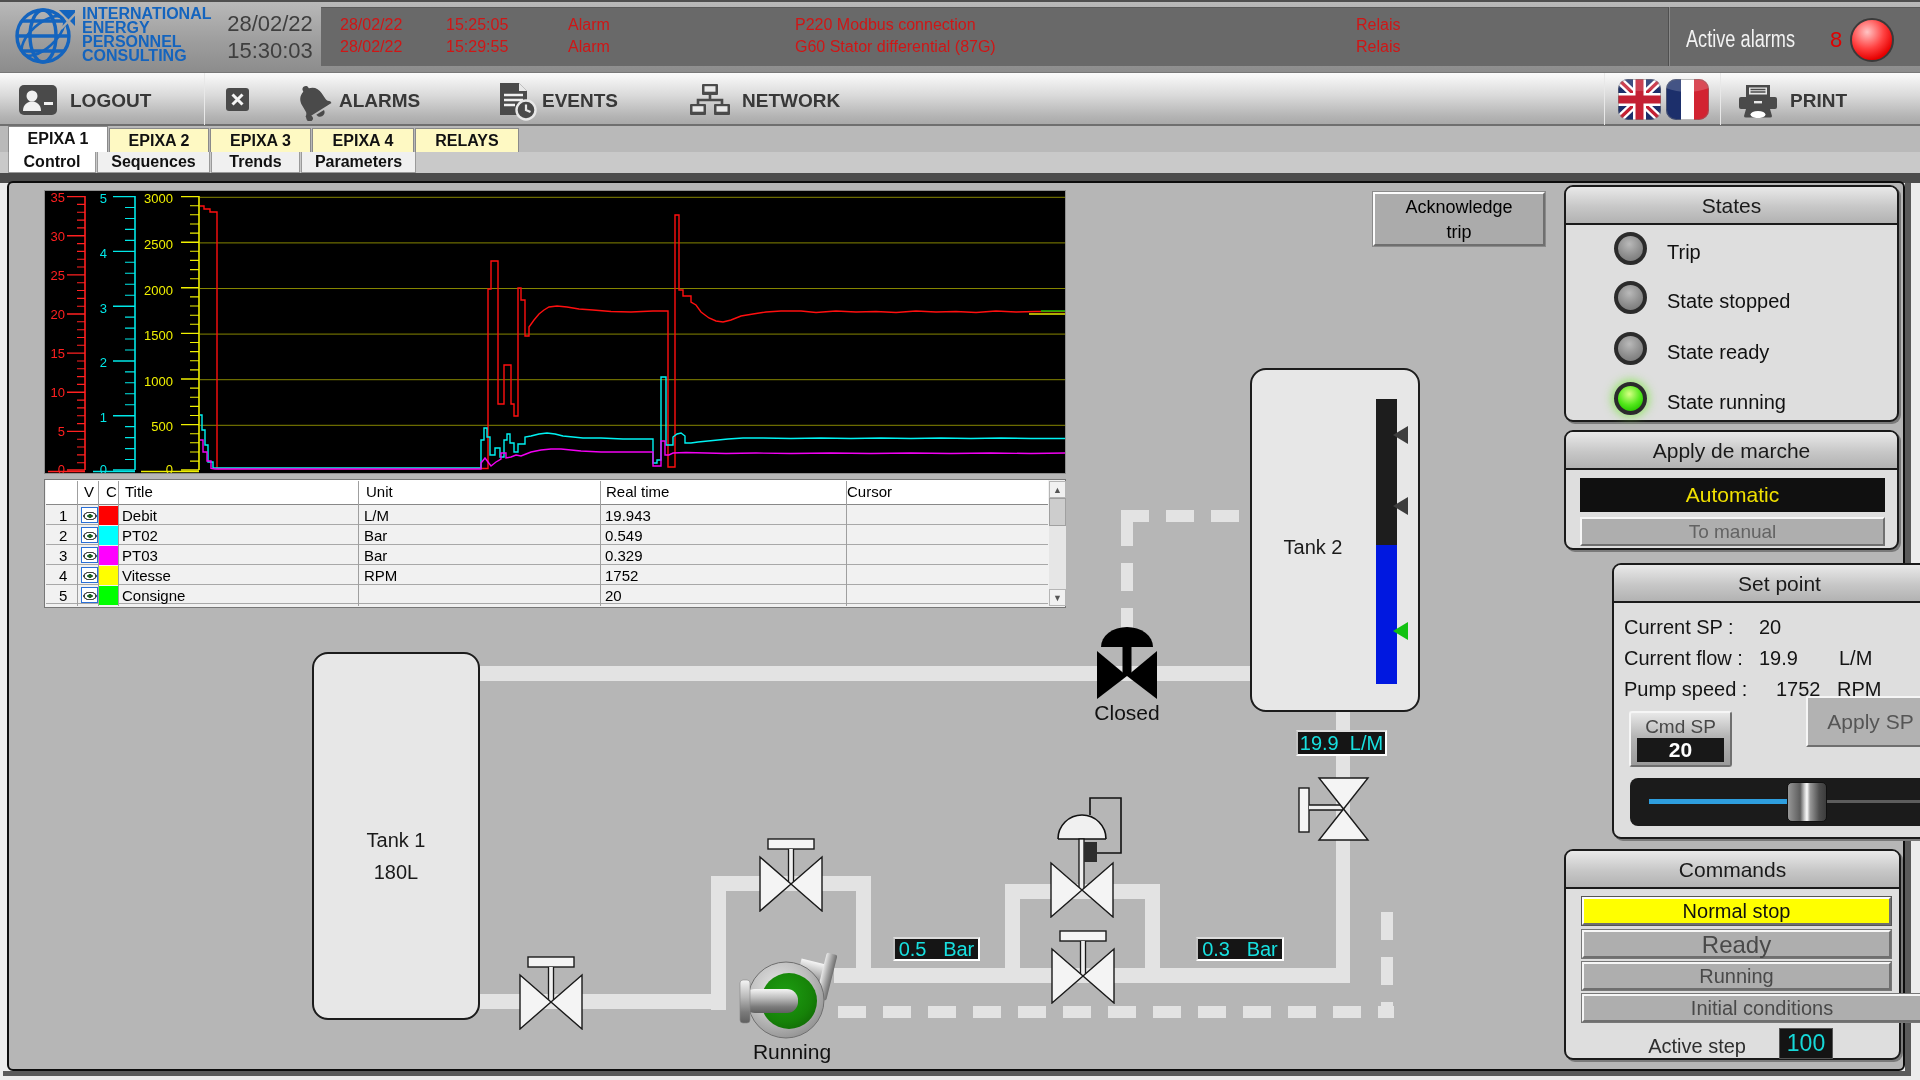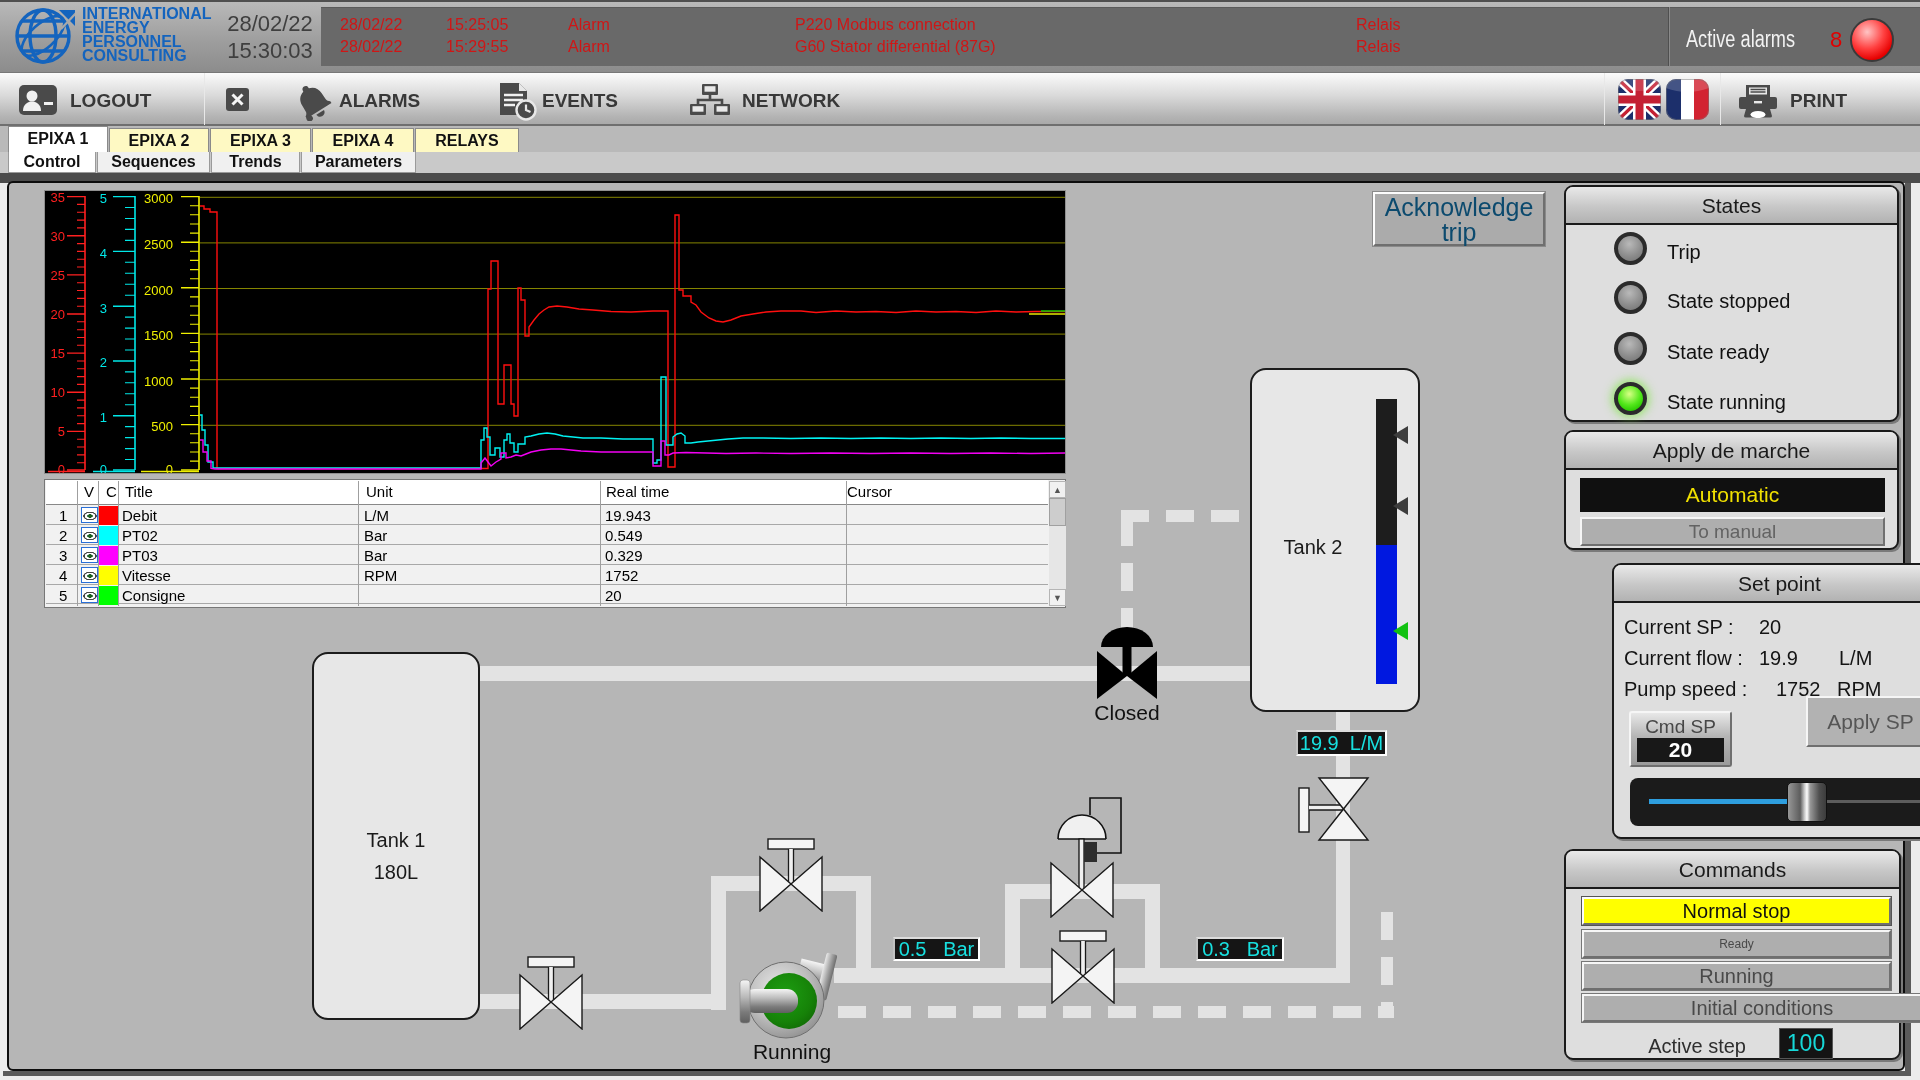--- a/index.html
+++ b/index.html
@@ -442,21 +442,21 @@
   <rect x="8" y="39" width="54" height="24" rx="11" fill="url(#met)"></rect>
   <rect x="4" y="30" width="10" height="43" rx="3" fill="url(#met)" stroke="#888" stroke-width="0.6"></rect>
 </svg>
 <div class="abs" style="left:737px;top:1040px;width:110px;text-align:center;font-size:21px;color:#111;">Running</div>
 <div class="abs" style="left:1087px;top:701px;width:80px;text-align:center;font-size:21px;color:#111;">Closed</div>
 
 <div class="disp" style="left:1296px;top:730px;width:91px;height:26px;line-height:22px;">19.9  L/M</div>
 <div class="disp" style="left:893px;top:937px;width:87px;height:24px;line-height:20px;">0.5   Bar</div>
 <div class="disp" style="left:1196px;top:937px;width:88px;height:24px;line-height:20px;">0.3   Bar</div>
 
-<div class="abs" style="left:1373px;top:192px;width:172px;height:54px;background:#ababab;border:2px solid;border-color:#fcfcfc #6f6f6f #6f6f6f #fcfcfc;outline:1px solid #8a8a8a;color:#0c4a6e;font-size:25px;text-align:center;line-height:25px;padding-top:1px;">Acknowledge<br>trip</div>
+<div class="abs" style="left:1373px;top:192px;width:172px;height:54px;background:#ababab;border:2px solid;border-color:#fcfcfc #6f6f6f #6f6f6f #fcfcfc;outline:1px solid #8a8a8a;color:#000000;font-size:18px;text-align:center;line-height:25px;padding-top:1px;">Acknowledge<br>trip</div>
 
 <div class="panel" style="left:1564px;top:185px;width:335px;height:237px;">
   <div class="phead">States</div>
   <div class="led" style="left:48px;top:45px;"></div>
       <div class="ledlbl" style="left:101px;top:54px;">Trip</div>
   <div class="led" style="left:48px;top:94px;"></div>
       <div class="ledlbl" style="left:101px;top:103px;">State stopped</div>
   <div class="led" style="left:48px;top:145px;"></div>
       <div class="ledlbl" style="left:101px;top:154px;">State ready</div>
   <div class="led" style="left:48px;top:195px;background:radial-gradient(circle at 45% 32%, #d8ff85, #54e81c 50%, #28c800 80%);box-shadow:0 0 10px 2px rgba(120,230,60,0.75);"></div>
@@ -484,19 +484,19 @@
   <div class="gbtn" style="left:192px;top:131px;width:129px;height:51px;font-size:21px;line-height:48px;color:#555;background:#b2b2b2;">Apply SP</div>
   <div class="abs" style="left:16px;top:213px;width:303px;height:48px;background:#1b1b1b;border-radius:8px;">
     <div class="abs" style="left:19px;top:21px;width:155px;height:5px;background:#2e9ede;"></div>
     <div class="abs" style="left:196px;top:22px;width:105px;height:3px;background:#5d5d5d;"></div>
     <div class="abs" style="left:157px;top:4px;width:40px;height:40px;border-radius:5px;border:1px solid #111;background:linear-gradient(90deg,#979797 0,#5d5d5d 32%,#cfcfcf 44%,#fdfdfd 50%,#9a9a9a 58%,#4f4f4f 82%,#3c3c3c 100%);"></div>
   </div>
 </div>
 <div class="panel" style="left:1564px;top:849px;width:337px;height:211px;">
   <div class="phead">Commands</div>
   <div class="abs" style="left:16px;top:46px;width:309px;height:28px;background:#ffff00;border:2px solid;border-color:#fcfcfc #6f6f6f #6f6f6f #fcfcfc;outline:1px solid #555;color:#111;font-size:20px;text-align:center;line-height:24px;">Normal stop</div>
-  <div class="gbtn" style="left:16px;top:79px;width:309px;height:28px;font-size:12px;line-height:25px;outline:1px solid #777;">Ready</div>
+  <div class="gbtn" style="left:16px;top:79px;width:309px;height:28px;font-size:24px;line-height:25px;outline:1px solid #777;">Ready</div>
   <div class="gbtn" style="left:16px;top:111px;width:309px;height:28px;font-size:20px;line-height:25px;outline:1px solid #777;">Running</div>
   <div class="gbtn" style="left:16px;top:143px;width:360px;height:28px;font-size:20px;line-height:25px;outline:1px solid #777;">Initial conditions</div>
   <div class="abs" style="left:40px;top:184px;width:140px;text-align:right;font-size:20px;color:#2e2e2e;">Active step</div>
   <div class="abs" style="left:213px;top:177px;width:54px;height:31px;background:#141414;border:1px solid #555;color:#16d8d8;font-size:23px;text-align:center;line-height:29px;">100</div>
 </div>
 </div>
 
 </body></html>

